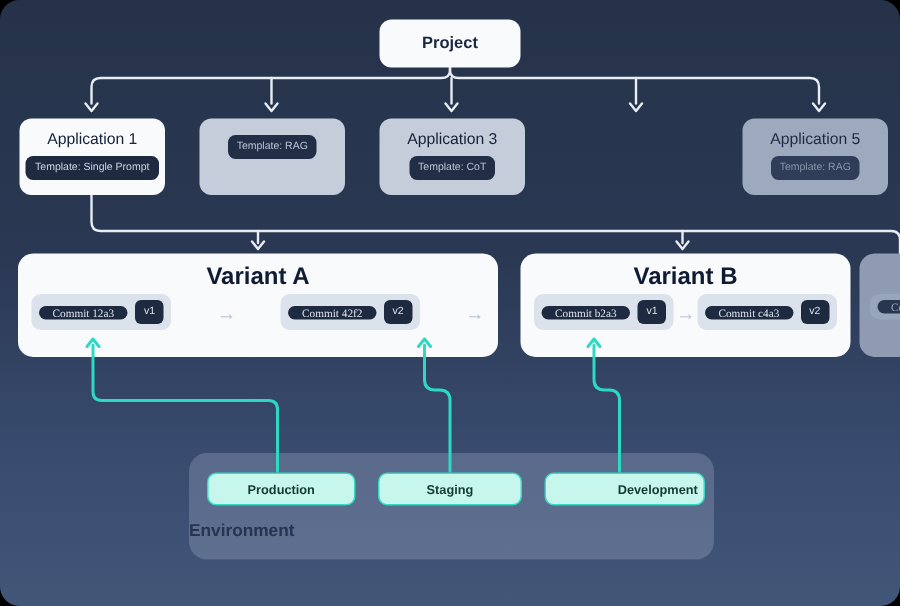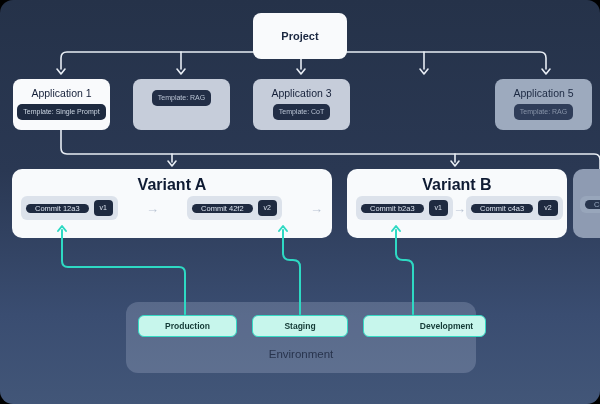--- a/index.html
+++ b/index.html
@@ -7,21 +7,21 @@
   .canvas{
     position:relative;width:600px;height:404px;overflow:hidden;
     border-radius:13px;
     background:linear-gradient(180deg,#253249 0%,#2a3853 42%,#3a4d71 78%,#425678 100%);
   }
   svg.layer{position:absolute;left:0;top:0;pointer-events:none;}
 
   .node{position:absolute;box-sizing:border-box;text-align:center;}
 
   
-  .project{left:253px;top:13px;width:94px;height:46px;background:#f9fafc;border-radius:8px;
+  .project{left:253px;top:13px;width:94px;height:32px;background:#f9fafc;border-radius:8px;
     display:flex;align-items:center;justify-content:center;font-size:11px;font-weight:600;color:#1b2740;}
 
   
   .app{top:79px;width:97px;height:51px;border-radius:8px;padding-top:7px;}
   .app .title{font-size:10.5px;font-weight:400;color:#141f38;line-height:14px;}
   .badge{display:inline-block;margin-top:4px;background:#222e46;color:#bac4d4;border-radius:5px;
     font-size:7px;line-height:8px;padding:4px 6px;white-space:nowrap;}
   .app1{left:13px;background:#f9fafc;}
   .app2{left:133px;background:#c6cdda;}
   .app3{left:253px;background:#c6cdda;}
@@ -34,37 +34,37 @@
   
   .variant{top:169px;height:69px;background:#f8fafc;border-radius:10px;}
   .variantA{left:12px;width:320px;}
   .variantB{left:347px;width:220px;}
   .variantC{left:573px;width:70px;background:#8e9bb2;}
   .variant .vtitle{font-size:16px;font-weight:700;color:#0f1b33;margin-top:7px;}
   .commit-row{position:absolute;left:0;right:0;top:27px;padding:0 9px;
     display:flex;align-items:center;justify-content:space-between;}
   .cgroup{display:flex;align-items:center;gap:5px;background:#dce2eb;border-radius:6px;padding:4px 5px;}
   .variantC .cgroup{background:#98a6bb;position:absolute;left:7px;top:27px;}
-  .cpill{background:#1e2a40;color:#dbe3ee;border-radius:5px;font-size:7.5px;line-height:9px;padding:0 9px;white-space:nowrap;}
+  .cpill{background:#1e2a40;color:#dbe3ee;border-radius:5px;font-size:7.5px;line-height:9px;padding:0 9px;white-space:nowrap;font-family:Liberation Serif, serif;}
   .vpill{background:#1e2a40;color:#dbe3ee;border-radius:4px;font-size:7px;line-height:8px;padding:4px 6px;}
   .variantC .cpill{background:#28364e;color:#9aabc2;}
   .flow-arrow{color:#b9c3d2;font-size:13px;line-height:13px;}
 
   
   .env-panel{left:126px;top:302px;width:350px;height:71px;border-radius:12px;
     background:rgba(205,216,235,0.22);}
   .env-btn{position:absolute;top:13px;height:22px;box-sizing:border-box;
     background:#c7f6ec;border:1.5px solid #35d9c4;border-radius:6px;
     display:flex;align-items:center;justify-content:center;
     font-size:8.5px;font-weight:600;color:#143a36;}
   .env-btn.b1{left:12px;width:99px;}
   .env-btn.b2{left:126px;width:96px;}
-  .env-btn.b3{left:237px;width:123px;padding-left:44px;}
-  .env-label{position:absolute;left:0;right:0;top:46px;text-align:center;
-    font-size:11.5px;font-weight:400;color:#28344d;}
+  .env-btn.b3{left:237px;width:107px;padding-left:44px;}
+  .env-label{position:absolute;left:0;right:0;top:46px;text-align:left;
+    font-size:11.5px;font-weight:700;color:#28344d;}
 </style>
 </head>
 <body>
 
 <div class="canvas">
 
   <svg class="layer" width="600" height="404" viewBox="0 0 600 404">
     <g stroke="#e8edf4" stroke-width="1.6" fill="none" stroke-linecap="round" stroke-linejoin="round">
 
       <path d="M300 45 V47 Q300 52 294 52 H67 Q61 52 61 58 V69"></path>

